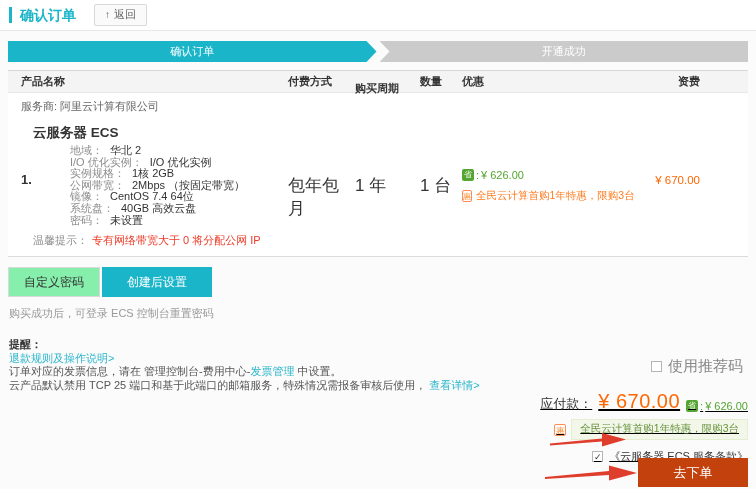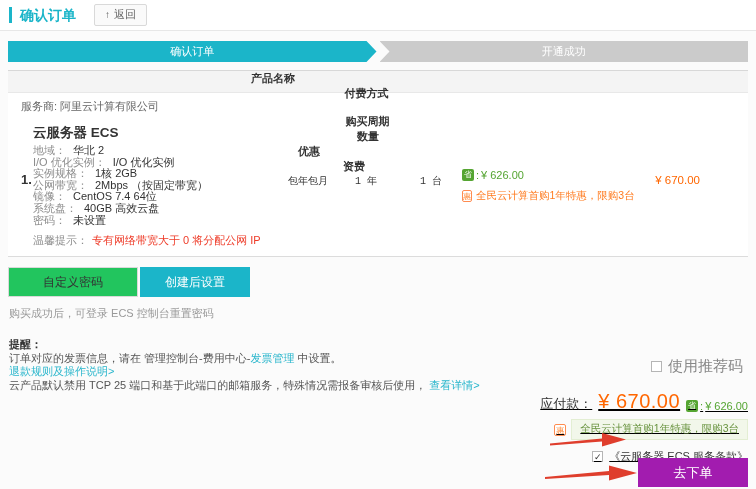--- a/index.html
+++ b/index.html
@@ -16,47 +16,47 @@
   
   .steps { display:flex; gap:3px; margin:10px 8px 0; height:21px; }
   .step { flex:1; background:#cbcbcb; color:#fff; font-size:11px; text-align:center; line-height:21px; }
   .step.first  { clip-path:polygon(0 0,calc(100% - 10px) 0,100% 50%,calc(100% - 10px) 100%,0 100%); }
   .step.mid    { clip-path:polygon(0 0,calc(100% - 10px) 0,100% 50%,calc(100% - 10px) 100%,0 100%,10px 50%); }
   .step.last   { clip-path:polygon(0 0,100% 0,100% 100%,0 100%,10px 50%); }
   .step.active { background:#1bb5c9; }
 
   
   .order-table { margin:8px 8px 0; background:#fff; border-bottom:1px solid #dcdcdc; }
-  .thead { display:flex; height:23px; align-items:center; background:#f4f4f4; border-top:1px solid #d8d8d8; border-bottom:1px solid #e8e8e8; font-size:11px; font-weight:bold; color:#333;flex-direction:column; }
+  .thead { display:flex; height:23px; align-items:center; background:#f4f4f4; border-top:1px solid #d8d8d8; border-bottom:1px solid #e8e8e8; font-size:11px; font-weight:bold; color:#333; }
   .c1{width:280px; padding-left:13px;} .c2{width:67px;} .c3{width:65px;margin-top:13px;} .c4{width:42px;} .c5{width:160px;} .c6{flex:1; text-align:right; padding-right:48px;}
   .vendor-row { font-size:11px; color:#666; padding:6px 0 4px 13px; }
   .product-row { display:flex; position:relative; padding-bottom:8px; }
   .row-index { position:absolute; left:13px; top:54px; font-size:13px; font-weight:bold; color:#333; }
   .col-product { width:280px; padding-left:25px; }
   .product-name { padding-top:7px; font-size:13.5px; font-weight:bold; color:#333; line-height:16px; }
-  .specs { margin-top:4px; }
+  .specs { margin-top:4px;margin-left:37px; }
   .spec-line { font-size:11px; line-height:11.6px; white-space:nowrap; }
   .spec-label { color:#8c8c8c; margin-right:7px; }
   .spec-value { color:#333; }
   .tip-line { margin-top:7px; font-size:11px; white-space:nowrap; }
   .tip-label { color:#8c8c8c; margin-right:4px; }
   .tip-text { color:#ee3b28; }
-  .cell { font-size:10px; color:#333; padding-top:56px;font-family:Liberation Mono, monospace; }
+  .cell { font-size:17px; color:#333; padding-top:56px; }
   .col-pay{width:67px;} .col-period{width:65px;} .col-qty{width:42px;}
   .col-discount { width:160px; padding-top:51px; }
   .save-line { font-size:11px; color:#55a532; display:flex; align-items:center; gap:2px; }
   .badge { display:inline-block; width:12px; height:12px; line-height:12px; text-align:center; font-size:8px; border-radius:2px; }
   .badge.save { background:#55a532; color:#fff; }
   .badge.coupon { border:1px solid #ff8c50; color:#ff7a1e; background:#fff; }
   .promo-line { margin-top:8px; font-size:10.5px; color:#ff7a1e; display:flex; align-items:center; gap:4px; white-space:nowrap; }
   .col-fee { flex:1; text-align:right; padding:56px 48px 0 0; font-size:11.5px; color:#ff6600; }
 
   
   .pw-buttons { margin:10px 0 0 8px; display:flex; gap:2px; }
-  .btn-outline { width:130px; height:30px; background:#22c55e; border:1px solid #d9d9d9; color:#333; font-size:12px; cursor:pointer; }
+  .btn-outline { width:92px; height:30px; background:#86efac; border:1px solid #d9d9d9; color:#333; font-size:12px; cursor:pointer; }
   .btn-cyan { width:110px; height:30px; background:#1bb5c9; border:1px solid #1bb5c9; color:#fff; font-size:12px; cursor:pointer; }
   .pw-note { margin:9px 0 0 9px; font-size:11px; color:#999; }
 
   
   .reminder { margin:17px 0 0 9px; font-size:11px; line-height:13.5px; color:#555; }
   .reminder .title { font-weight:bold; color:#333; }
   a.link { color:#29b6cc; text-decoration:none; cursor:pointer; }
 
   
   .referral { position:absolute; top:357px; right:13px; display:flex; align-items:center; gap:6px; font-size:15px; color:#888; }
@@ -64,21 +64,21 @@
 
   
   .summary { position:absolute; right:8px; top:390px; text-align:right;text-decoration:underline; }
   .pay-line { display:flex; align-items:baseline; justify-content:flex-end; gap:6px; }
   .pay-label { font-size:13px; color:#333; }
   .pay-amount { font-size:20px; color:#ff6600; letter-spacing:0.5px; }
   .pay-save { font-size:11px; color:#55a532; display:inline-flex; align-items:center; gap:2px; }
   .sum-promo { margin-top:6px; display:flex; justify-content:flex-end; align-items:center; gap:5px; }
   .promo-box { background:#f2f7ea; border:1px solid #e3eed3; color:#67923d; font-size:10.5px; padding:2px 8px 3px; white-space:nowrap; }
   .terms-line { margin-top:9px; display:flex; justify-content:flex-end; align-items:center; gap:6px; font-size:11px; color:#333; }
-  .order-btn { position:absolute; right:8px; top:458px; width:110px; height:29px; background:#a21caf; border:none; color:#fff; font-size:13px; cursor:pointer; font-family:inherit; }
+  .order-btn { position:absolute; right:8px; top:458px; width:110px; height:29px; background:#c2410c; border:none; color:#fff; font-size:13px; cursor:pointer; font-family:inherit; }
 
   .arrow-svg { position:absolute; pointer-events:none; }
 </style>
 </head>
 <body>
 
 <div class="page">
 
   <div class="topbar">
     <div class="page-title">确认订单</div>
@@ -145,22 +145,22 @@
   </div>
 
   <div class="pw-buttons">
     <button class="btn-outline">自定义密码</button>
     <button class="btn-cyan">创建后设置</button>
   </div>
   <div class="pw-note">购买成功后，可登录 ECS 控制台重置密码</div>
 
   <div class="reminder">
     <div class="title">提醒：</div>
+    <div><a class="link">退款规则及操作说明&gt;</a></div>
     <div><span>订单对应的发票信息，请在 管理控制台-费用中心-</span><a class="link">发票管理</a><span> 中设置。</span></div>
-    <div><a class="link">退款规则及操作说明&gt;</a></div>
     <div><span>云产品默认禁用 TCP 25 端口和基于此端口的邮箱服务，特殊情况需报备审核后使用，</span> <a class="link">查看详情&gt;</a></div>
   </div>
 
   <div class="referral">
     <span class="cbox"></span>
     <span>使用推荐码</span>
   </div>
 
   <div class="summary">
     <div class="pay-line">

